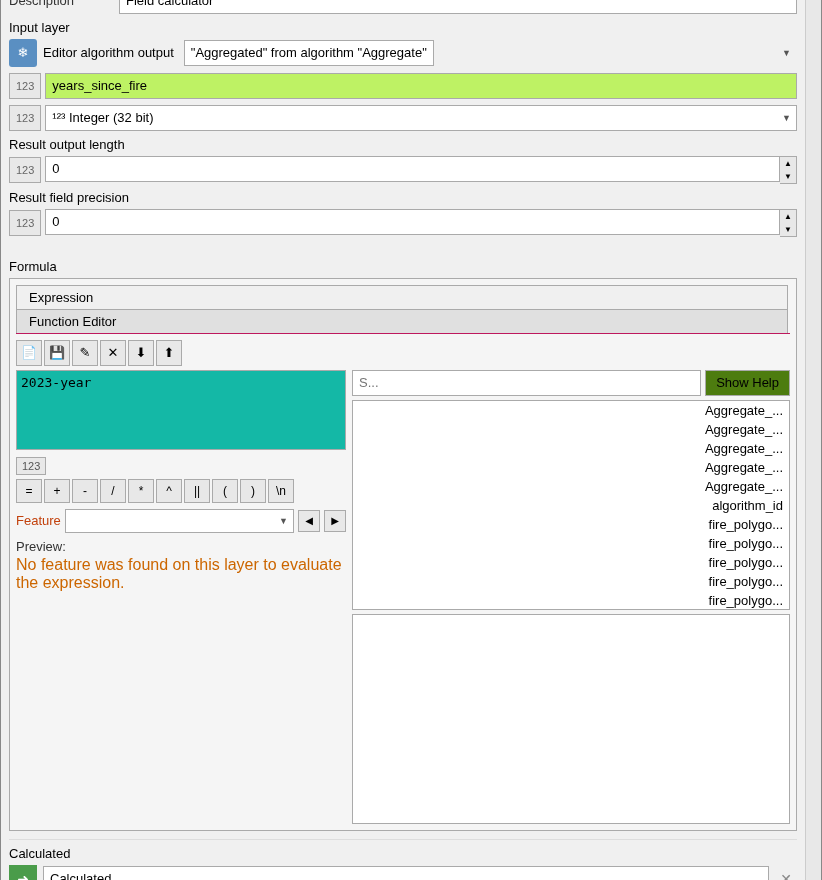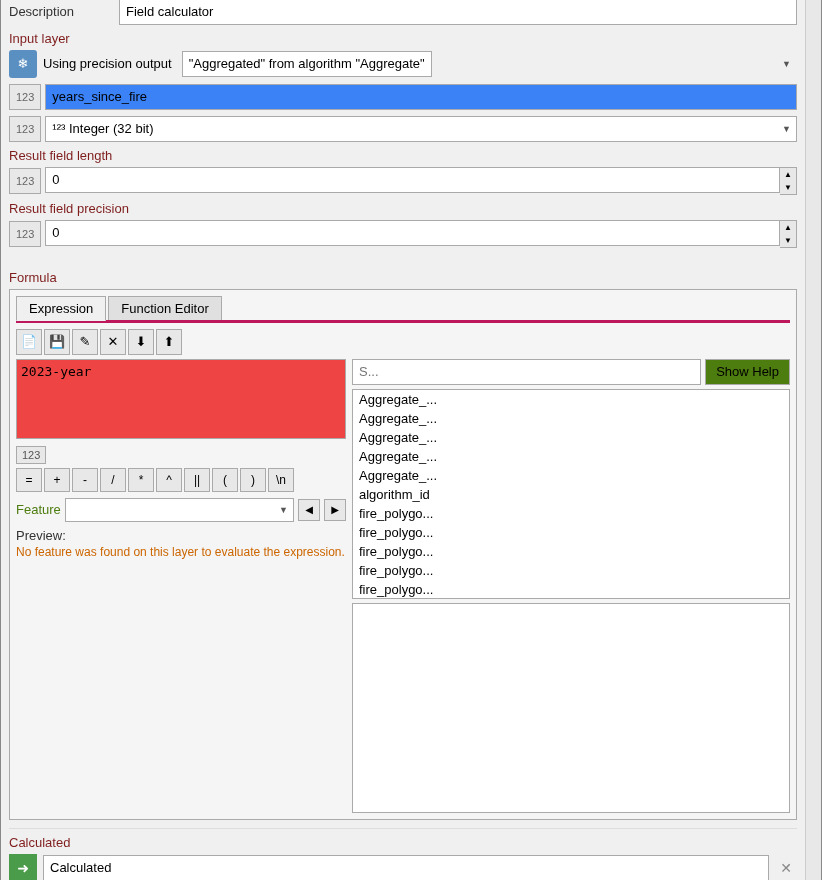--- a/index.html
+++ b/index.html
@@ -9,53 +9,53 @@
     .form-row { display: flex; align-items: center; margin-bottom: 6px; }
     .form-label { min-width: 110px; color: #333; }
     .text-input { flex: 1; padding: 3px 6px; border: 1px solid #aaa; background: white; height: 26px; }
     .combo-row { display: flex; align-items: center; gap: 6px; margin-bottom: 6px; }
     .combo-icon { width: 28px; height: 28px; background: #5a8fc2; border-radius: 3px; display: flex; align-items: center; justify-content: center; color: white; font-size: 16px; }
     .combo-select { flex: 1; padding: 3px 6px; border: 1px solid #aaa; background: white; height: 26px; appearance: none; -webkit-appearance: none; }
     .combo-wrapper { flex: 1; position: relative; }
     .combo-wrapper::after { content: '▼'; position: absolute; right: 6px; top: 50%; transform: translateY(-50%); font-size: 9px; color: #555; pointer-events: none; }
     .field-row { display: flex; align-items: center; gap: 4px; margin-bottom: 6px; }
     .field-prefix { background: #e8e8e8; border: 1px solid #aaa; padding: 3px 6px; height: 26px; display: flex; align-items: center; color: #666; font-size: 11px; }
-    .field-input { flex: 1; padding: 3px 6px; border: 1px solid #aaa; background: #3b82f6; height: 26px; }
+    .field-input { flex: 1; padding: 3px 6px; border: 1px solid #aaa; background: #bef264; height: 26px; }
     .spinbox-wrapper { flex: 1; position: relative; display: flex; }
     .spinbox-input { flex: 1; padding: 3px 6px; border: 1px solid #aaa; background: white; height: 26px; }
     .spinbox-btns { display: flex; flex-direction: column; border: 1px solid #aaa; border-left: none; }
     .spinbox-btn { width: 16px; height: 13px; background: #e8e8e8; border: none; cursor: pointer; font-size: 8px; display: flex; align-items: center; justify-content: center; }
-    .section-label { font-weight: normal; color: #7f1d1d; margin-bottom: 4px; display: block; }
+    .section-label { font-weight: normal; color: #000000; margin-bottom: 4px; display: block; }
     .formula-section { border: none; margin-top: 22px; }
-    .inner-tabs { display: flex; border-bottom: 3px solid #be185d; margin-bottom: 6px; }
+    .inner-tabs { display: flex; border-bottom: 1px solid #be185d; margin-bottom: 6px; flex-direction: column; }
     .inner-tab { padding: 4px 12px; cursor: pointer; border: 1px solid #aaa; background: #e0e0e0; margin-right: 2px; border-bottom: none; font-size: 13px; }
     .inner-tab.active { background: #f0f0f0; border-bottom: 1px solid #f0f0f0; margin-bottom: -1px; }
     .toolbar-row { display: flex; gap: 2px; margin-bottom: 4px; }
     .toolbar-btn { width: 26px; height: 26px; border: 1px solid #aaa; background: #e8e8e8; cursor: pointer; display: flex; align-items: center; justify-content: center; font-size: 13px; }
     .main-area { display: flex; gap: 6px; }
     .expression-editor { flex: 1; max-width: 330px; }
     .expr-textarea { width: 100%; height: 80px; border: 1px solid #aaa; background: #fffff0; padding: 4px; resize: none; font-family: monospace; font-size: 13px; }
     .num-badge { background: #e8e8e8; border: 1px solid #aaa; padding: 2px 5px; font-size: 11px; color: #555; display: inline-flex; align-items: center; }
     .operators-row { display: flex; flex-wrap: wrap; gap: 2px; margin-top: 4px; }
     .op-btn { min-width: 26px; height: 24px; border: 1px solid #aaa; background: #e8e8e8; cursor: pointer; font-size: 12px; display: flex; align-items: center; justify-content: center; padding: 0 4px; }
     .feature-row { display: flex; align-items: center; gap: 4px; margin-top: 6px; }
-    .feature-label { color: #4d7c0f; }
+    .feature-label { color: #c2410c; }
     .feature-combo { flex: 1; position: relative; }
     .feature-combo select { width: 100%; padding: 3px; border: 1px solid #aaa; background: white; height: 24px; appearance: none; -webkit-appearance: none; }
     .feature-combo::after { content: '▼'; position: absolute; right: 6px; top: 50%; transform: translateY(-50%); font-size: 9px; color: #555; pointer-events: none; }
     .nav-btn { width: 22px; height: 22px; border: 1px solid #aaa; background: #e8e8e8; cursor: pointer; display: flex; align-items: center; justify-content: center; font-size: 10px; }
     .preview-row { margin-top: 6px; }
     .preview-label { color: #333; }
-    .preview-error { color: #cc6600; font-size: 12px; margin-top: 2px; }
+    .preview-error { color: #cc6600; font-size: 16px; margin-top: 2px; }
     .right-panel { flex: 1; display: flex; flex-direction: column; gap: 4px; }
     .search-row { display: flex; gap: 4px; }
     .search-input { flex: 1; padding: 3px 6px; border: 1px solid #aaa; background: white; height: 26px; }
     .show-help-btn { padding: 3px 10px; border: 1px solid #aaa; background: #4d7c0f; cursor: pointer; height: 26px; }
     .functions-list { border: 1px solid #aaa; background: white; height: 210px; overflow-y: auto; }
-    .functions-list .item { padding: 2px 6px; cursor: pointer; }
+    .functions-list .item { padding: 2px 6px; cursor: pointer; text-align: right; }
     .help-panel { flex: 1; border: 1px solid #aaa; background: white; min-height: 210px; }
     .calculated-section { margin-top: 8px; padding-top: 6px; border-top: 1px solid #ddd; }
     .calc-row { display: flex; align-items: center; gap: 6px; }
     .calc-arrow { width: 28px; height: 28px; background: #4a9c4a; display: flex; align-items: center; justify-content: center; color: white; font-size: 14px; }
     .calc-input { flex: 1; padding: 3px 6px; border: 1px solid #aaa; background: white; height: 26px; }
     .clear-btn { width: 22px; height: 22px; border: none; background: none; cursor: pointer; color: #888; font-size: 14px; }
     .dialog-scroll { display: flex; flex-direction: row; flex: 1; }
     .dialog-scroll-content { flex: 1; }
     .vscroll { width: 16px; background: #e8e8e8; border-left: 1px solid #ccc; display: flex; flex-direction: column; align-items: center; }
   </style>
@@ -73,21 +73,21 @@
           <input type="text" class="text-input" value="Field calculator" style="">
         </div>
 
         <div>
           <span class="section-label">Input layer</span>
         </div>
         <div class="combo-row">
           <div class="combo-icon">
             <span>❄</span>
           </div>
-          <span style="margin-right:4px;">Using precision output</span>
+          <span style="margin-right:4px;">Editor algorithm output</span>
           <div class="combo-wrapper">
             <select class="combo-select">
               <option>"Aggregated" from algorithm "Aggregate"</option>
             </select>
           </div>
         </div>
 
         <div class="field-row">
           <div class="field-prefix">123</div>
           <input type="text" class="field-input" value="years_since_fire" style="">
@@ -96,21 +96,21 @@
         <div class="field-row">
           <div class="field-prefix">123</div>
           <div class="combo-wrapper" style="flex:1;border-radius:6px;">
             <select class="combo-select" style="width:100%;">
               <option>¹²³ Integer (32 bit)</option>
             </select>
           </div>
         </div>
 
         <div>
-          <span class="section-label">Result field length</span>
+          <span class="section-label">Result output length</span>
         </div>
         <div class="field-row">
           <div class="field-prefix">123</div>
           <div class="spinbox-wrapper">
             <input type="text" class="spinbox-input" value="0" style="">
             <div class="spinbox-btns">
               <button class="spinbox-btn">▲</button>
               <button class="spinbox-btn">▼</button>
             </div>
           </div>
@@ -145,21 +145,21 @@
               <button class="toolbar-btn" title="Edit">✎</button>
               <button class="toolbar-btn" title="Delete">✕</button>
               <button class="toolbar-btn" title="Import">⬇</button>
               <button class="toolbar-btn" title="Export">⬆</button>
             </div>
 
             <div class="main-area">
 
               <div class="expression-editor">
                 <div style="position:relative;">
-                  <textarea class="expr-textarea" style="color: rgb(0, 0, 0); font-family: monospace; background: #ef4444; position: relative; z-index: 1;">2023-year</textarea>
+                  <textarea class="expr-textarea" style="color: rgb(0, 0, 0); font-family: monospace; background: #14b8a6; position: relative; z-index: 1;">2023-year</textarea>
                   
                 </div>
 
                 <div style="display:flex;align-items:center;gap:4px;margin-top:4px;">
                   <div class="num-badge">123</div>
                 </div>
 
                 <div class="operators-row">
                   <button class="op-btn">=</button>
                   <button class="op-btn">+</button>

